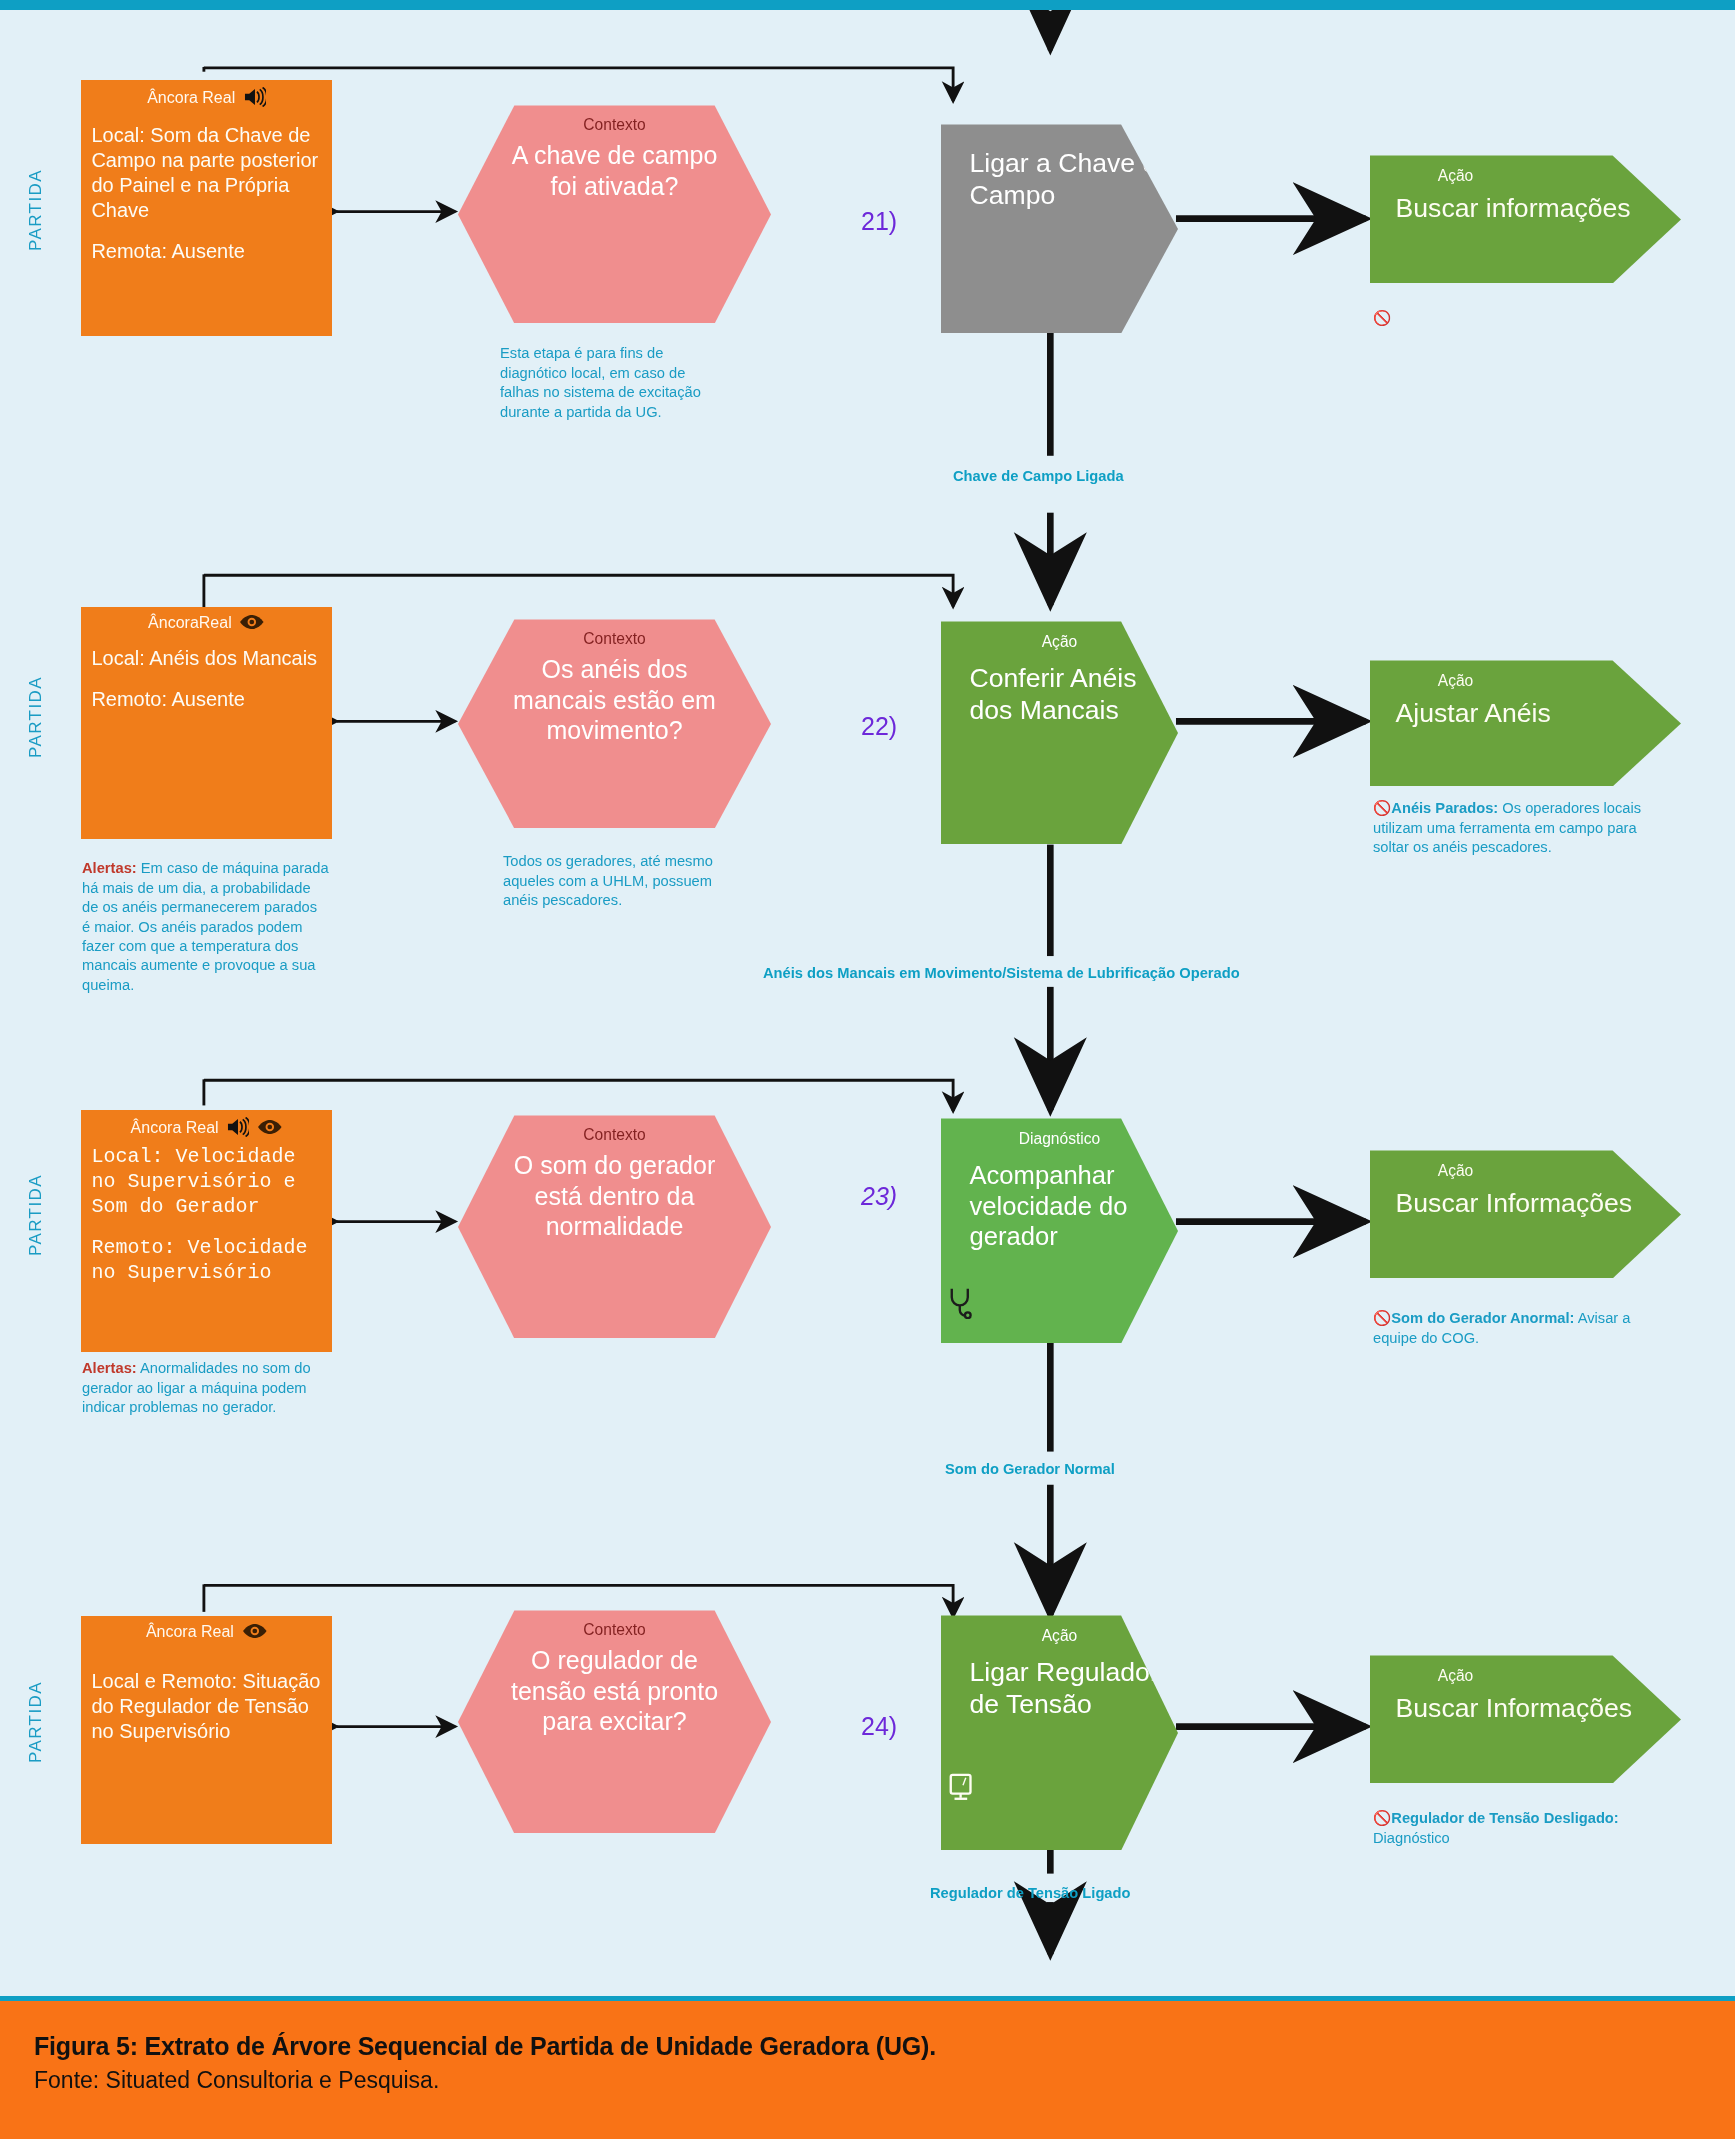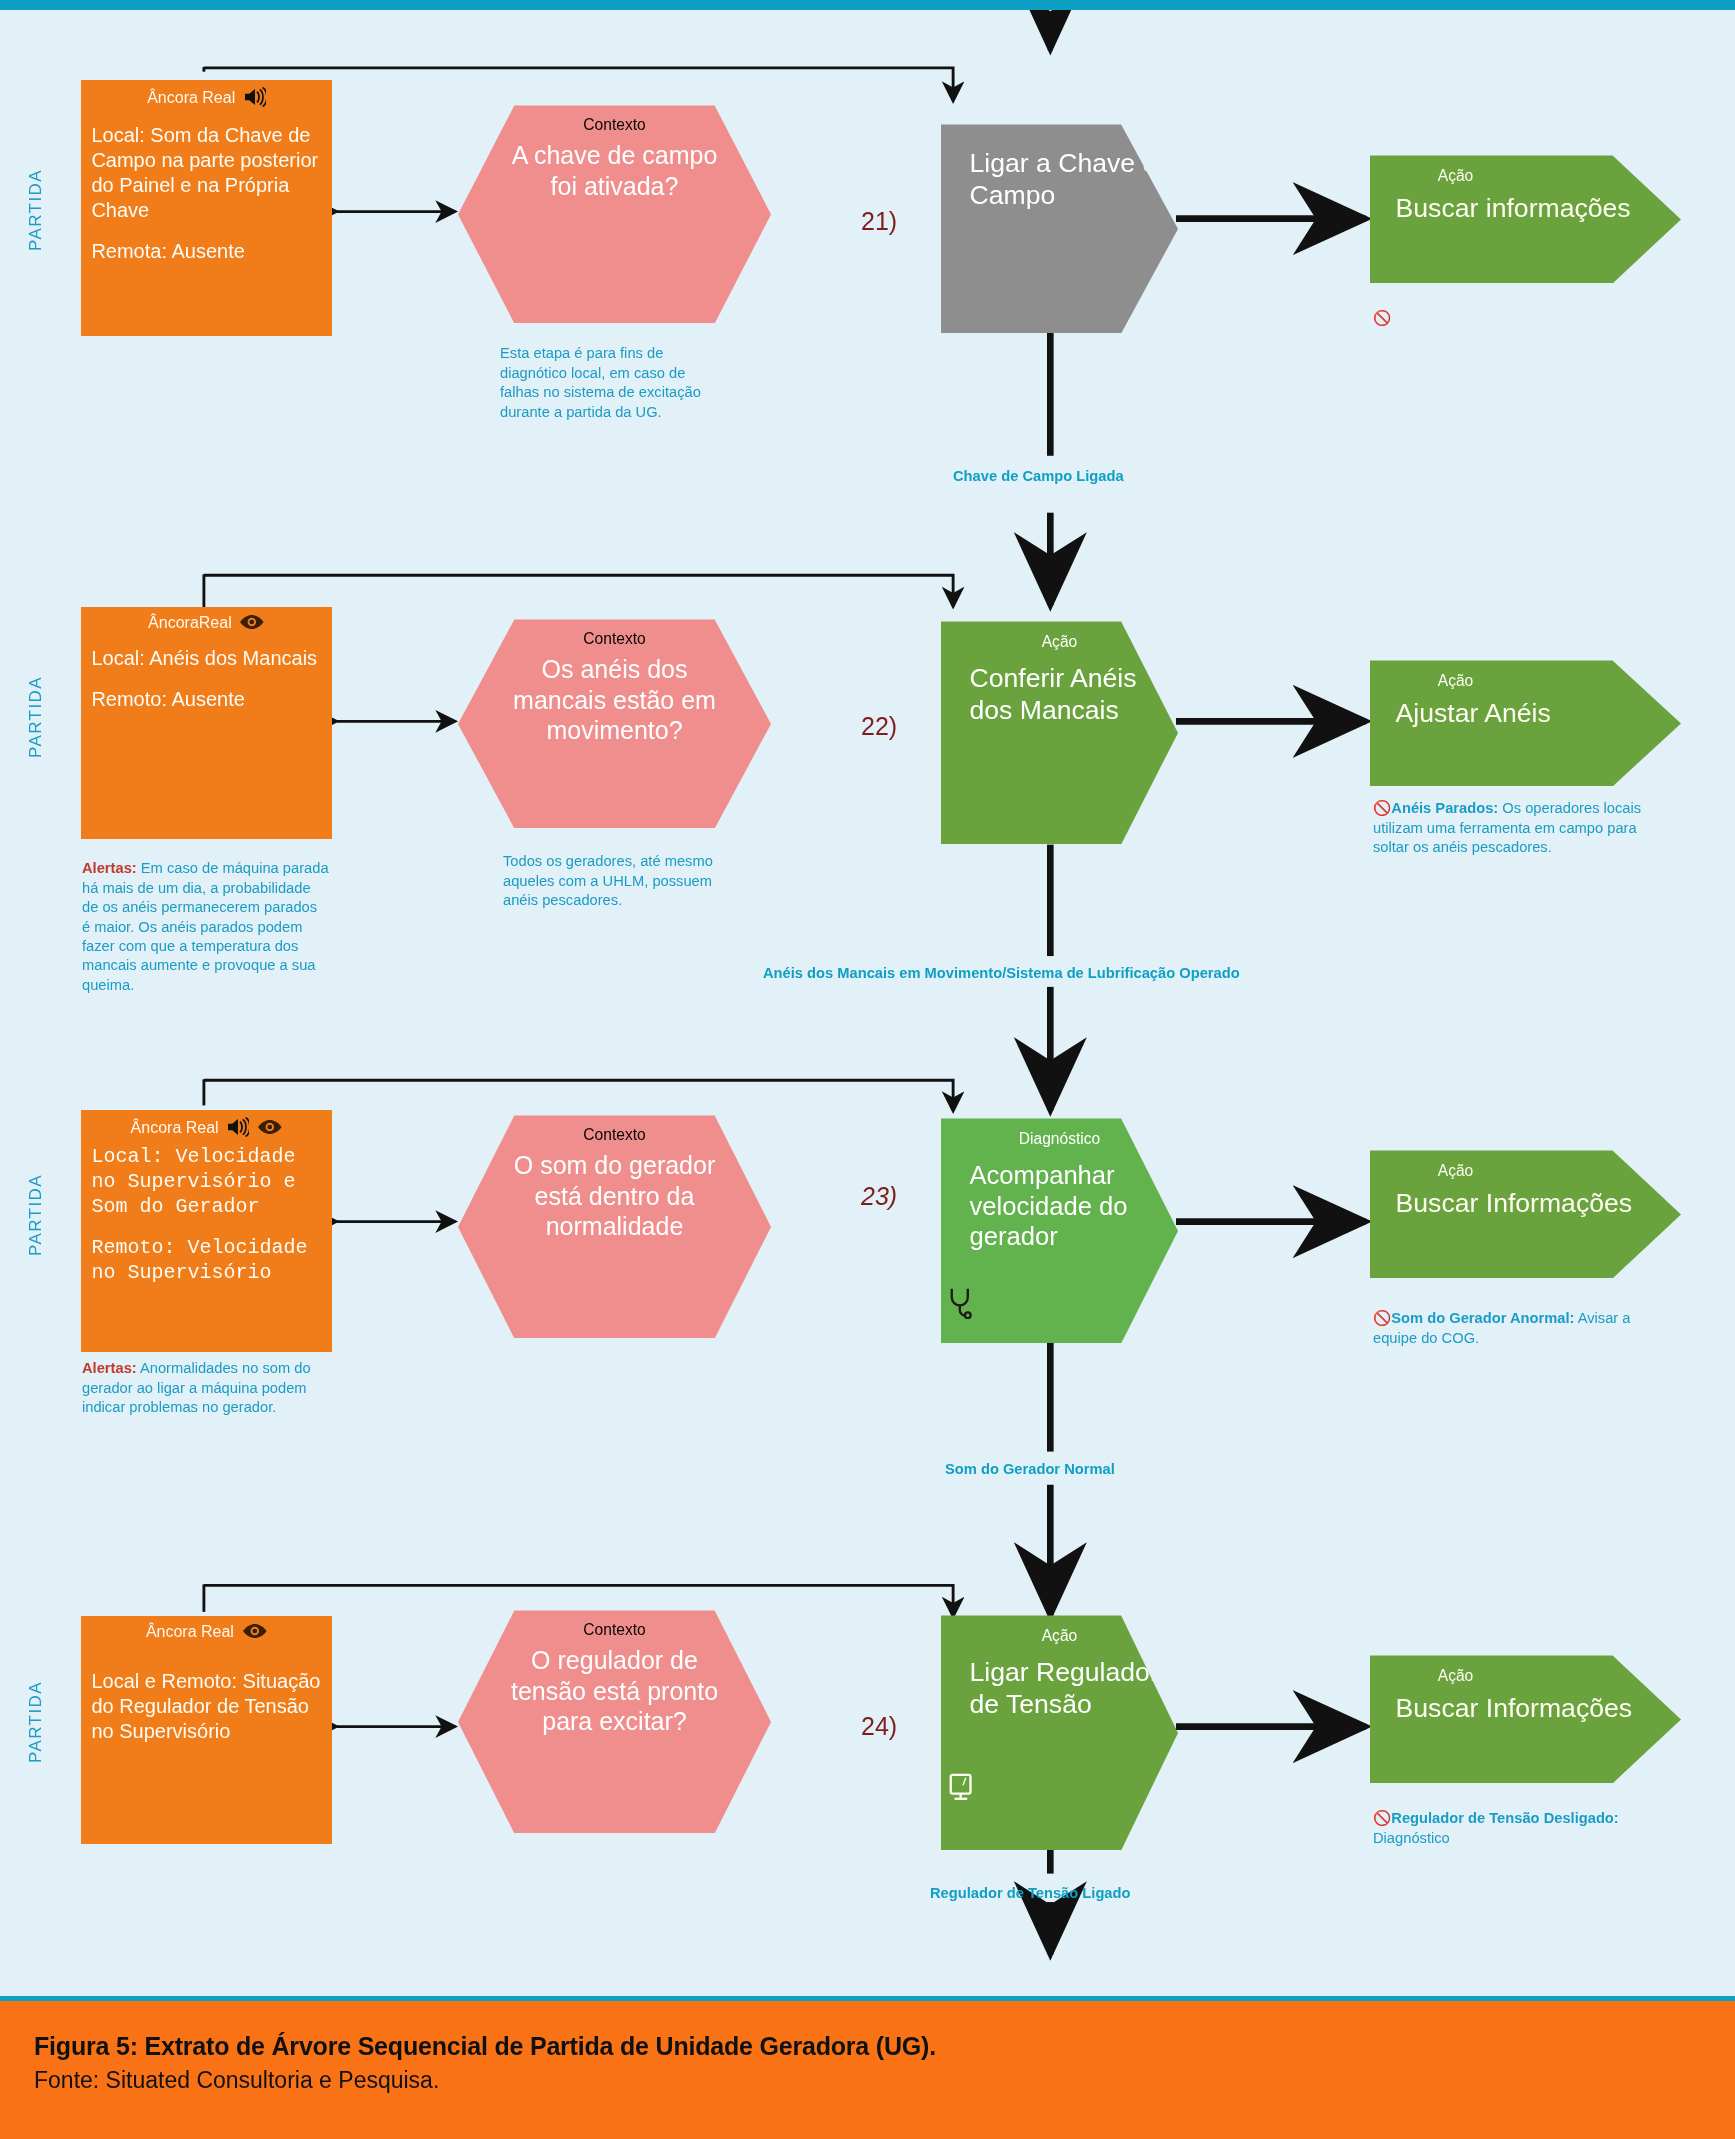--- a/index.html
+++ b/index.html
@@ -38,21 +38,21 @@
   .alerts{position:absolute;font-size:14.7px;line-height:1.32;color:#1a9cc4;}
   .alerts b{color:#c0392b;font-weight:bold;}
 
   
   .hex{
     position:absolute;background:#f08e8e;color:#ffffff;
     clip-path:polygon(18% 0%,82% 0%,100% 50%,82% 100%,18% 100%,0% 50%);
     box-sizing:border-box;display:flex;flex-direction:column;
     align-items:center;padding-top:10.4px;
   }
-  .hex .htag{font-size:15.6px;color:#000000;opacity:.97;}
+  .hex .htag{font-size:15.6px;color:#7f1d1d;opacity:.97;}
   .hex .htext{margin-top:6.6px;font-size:25px;line-height:1.22;text-align:center;
     padding:0 16%;}
   .hexnote{position:absolute;font-size:14.7px;line-height:1.32;color:#1a9cc4;text-align:left;}
 
   
   .chev{
     position:absolute;box-sizing:border-box;color:#ffffff;
     clip-path:polygon(0% 0%,76% 0%,100% 50%,76% 100%,0% 100%);
     display:flex;flex-direction:column;align-items:center;padding-top:11.4px;
   }
@@ -71,21 +71,21 @@
     display:flex;flex-direction:column;align-items:flex-start;
     padding:11.4px 0 0 0;
   }
   .act .atag{font-size:15.6px;width:55%;text-align:center;}
   .act .atext{margin-top:8.5px;font-size:26.6px;line-height:1.2;padding-left:25.6px;}
 
   .note{position:absolute;font-size:14.7px;line-height:1.32;color:#1a9cc4;}
   .note b{font-weight:bold;}
   .ban{color:#d4552c;font-weight:normal;}
 
-  .num{position:absolute;font-size:25px;color:#7f1d1d;font-weight:normal;}
+  .num{position:absolute;font-size:25px;color:#6d28d9;font-weight:normal;}
   .conlabel{position:absolute;font-size:14.7px;font-weight:bold;color:#0e9fc4;white-space:nowrap;}
   svg.ov{position:absolute;left:0;top:0;width:1736px;height:1986px;pointer-events:none;}
   .icn{display:inline-block;}
 </style>
 </head>
 <body>
 
 <div class="topbar"></div>
 
 <div class="canvas">

